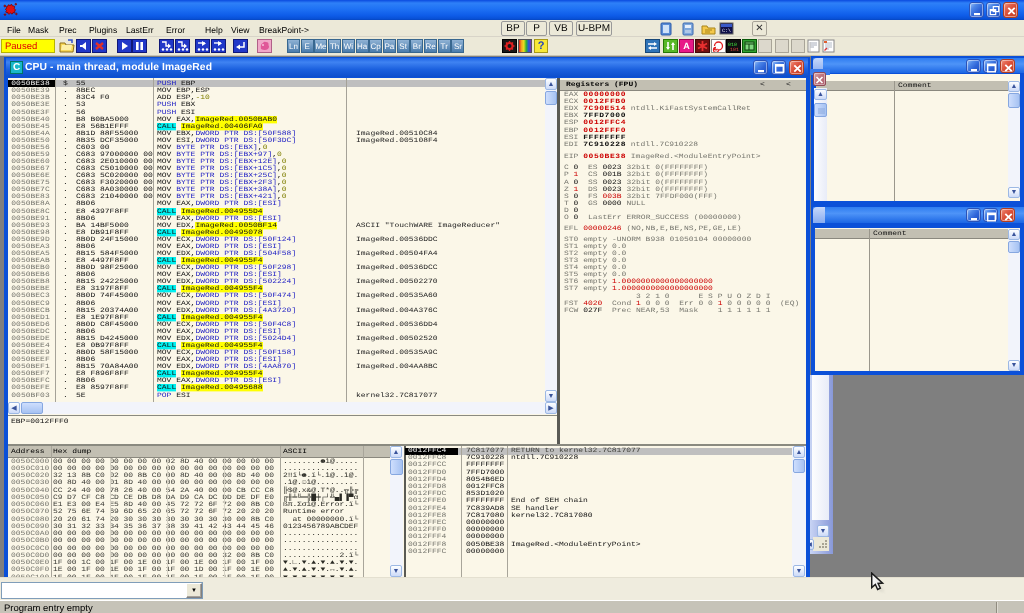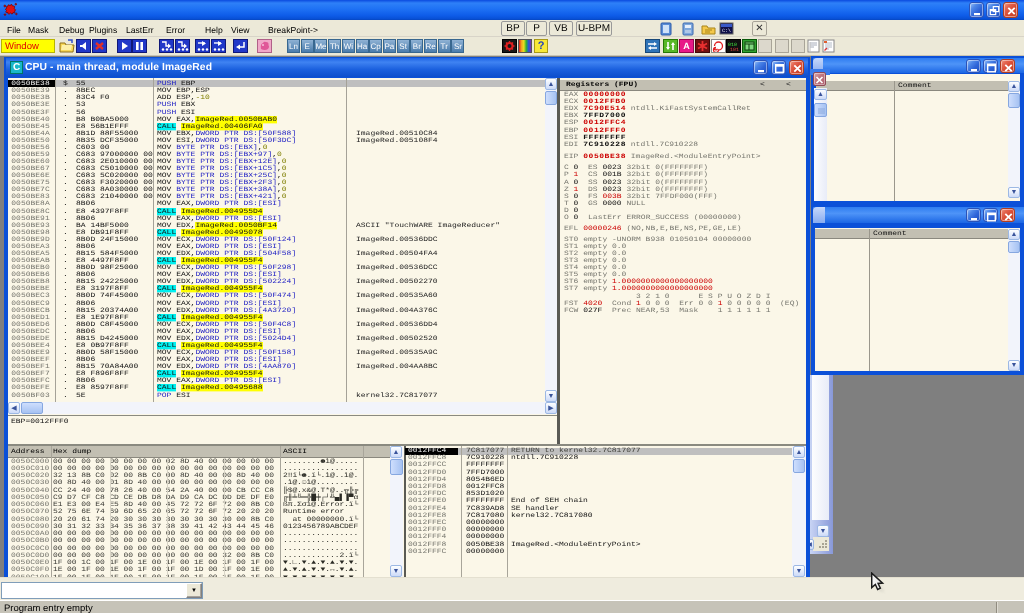--- a/index.html
+++ b/index.html
@@ -30,27 +30,27 @@
       <rect x="6.3" y="3.5999999999999996" width="5.4" height="5" fill="none" stroke="#fff" stroke-width="1.2"></rect>
       <rect x="3.3" y="6.6" width="5.4" height="5" fill="none" stroke="#fff" stroke-width="1.2"></rect>
       <rect x="3.3" y="6.6" width="5.4" height="1.6" fill="#fff"></rect>
     </svg></div>
 <div class="abs" style="left:1003px;top:2px;width:15px;height:16px;background:linear-gradient(135deg,#F1A088 0%,#E36450 28%,#D84B34 55%,#C13C1F 100%);border:1px solid #B03C20;border-radius:3px;box-shadow:inset 0 0 0 1px rgba(255,255,255,.45);"><svg width="13" height="14" viewBox="0 0 13 14">
       <path d="M4.3 4.8 L10.7 11.2 M10.7 4.8 L4.3 11.2" stroke="#fff" stroke-width="1.8"></path>
     </svg></div>
 <div class="abs" style="left:0;top:20px;width:1024px;height:17px;background:#ECE9D8;border-bottom:1px solid #D8D4C8;font-size:8.6px;color:#000;">
     <span class="abs" style="left:7px;top:4.5px;">File</span>
     <span class="abs" style="left:28px;top:4.5px;">Mask</span>
-    <span class="abs" style="left:59px;top:4.5px;">Debug</span>
+    <span class="abs" style="left:59px;top:4.5px;">Prec</span>
     <span class="abs" style="left:89px;top:4.5px;">Plugins</span>
     <span class="abs" style="left:126px;top:4.5px;">LastErr</span>
     <span class="abs" style="left:166px;top:4.5px;">Error</span>
     <span class="abs" style="left:205px;top:4.5px;">Help</span>
     <span class="abs" style="left:231px;top:4.5px;">View</span>
-    <span class="abs" style="left:259px;top:4.5px;margin-left:9px;">BreakPoint-&gt;</span>
+    <span class="abs" style="left:259px;top:4.5px;">BreakPoint-&gt;</span>
     <div class="abs" style="left:501px;top:1px;width:24px;height:15px;border:1px solid #999;border-radius:2px;background:#ECE9D8;text-align:center;font-size:10px;line-height:14px;">BP</div>
     <div class="abs" style="left:526px;top:1px;width:21px;height:15px;border:1px solid #999;border-radius:2px;background:#ECE9D8;text-align:center;font-size:10px;line-height:14px;">P</div>
     <div class="abs" style="left:549px;top:1px;width:24px;height:15px;border:1px solid #999;border-radius:2px;background:#ECE9D8;text-align:center;font-size:10px;line-height:14px;">VB</div>
     <div class="abs" style="left:576px;top:1px;width:36px;height:15px;border:1px solid #999;border-radius:2px;background:#ECE9D8;text-align:center;font-size:10px;line-height:14px;">U-BPM</div>
     <svg class="abs" style="left:659px;top:2px" width="14" height="14">
       <rect x="2" y="1" width="10" height="12" rx="1" fill="#5B8DD6" stroke="#2C5AA8"></rect>
       <rect x="4" y="3" width="6" height="8" fill="#CFE2F8"></rect>
     </svg>
     <svg class="abs" style="left:681px;top:2px" width="14" height="14">
       <rect x="2" y="1" width="10" height="12" rx="1" fill="#7FA8DC" stroke="#3C68B0"></rect>
@@ -62,21 +62,21 @@
       <path d="M4 8 h7 M4 10 h5" stroke="#A88418" stroke-width="1"></path>
     </svg>
     <svg class="abs" style="left:719px;top:2px" width="15" height="14">
       <rect x="1" y="1" width="13" height="11" fill="#10104A" stroke="#666"></rect>
       <rect x="2" y="2" width="11" height="3" fill="#3858C8"></rect>
       <text x="3" y="10" font-size="5" fill="#fff" font-family="Liberation Mono">C:\</text>
     </svg>
     <div class="abs" style="left:752px;top:1px;width:15px;height:15px;border:1px solid #A8A498;border-radius:2px;color:#333;text-align:center;font-size:10px;line-height:13px;">✕</div>
   </div>
 <div class="abs" style="left:0;top:37px;width:1024px;height:19px;background:#ECE9D8;border-bottom:1px solid #C8C4B4;">
-    <div class="abs" style="left:1px;top:2px;width:54px;height:14px;background:#FFFF00;border:1px solid #B8B400;color:#E00000;font-size:9.5px;line-height:13px;padding-left:3px;">Window</div>
+    <div class="abs" style="left:1px;top:2px;width:54px;height:14px;background:#FFFF00;border:1px solid #B8B400;color:#E00000;font-size:9.5px;line-height:13px;padding-left:3px;">Paused</div>
     <svg class="abs" style="left:59px;top:2px" width="16" height="15">
       <path d="M1 4 L6 4 L7 6 L15 6 L14 13 L1 13 Z" fill="#F8D858" stroke="#907018"></path>
       <path d="M3 6 L13 6 L12 11 L2 11 Z" fill="#FDF0A8"></path>
       <path d="M9 1 L13 1 L13 4" stroke="#3050C8" fill="none" stroke-width="1.5"></path>
     </svg>
     <div class="abs" style="left:76px;top:2px;width:15px;height:14px;background:#2138C8;border:1px solid #101878;color:#fff;font-size:9px;text-align:center;line-height:13px;overflow:hidden;"><svg width="13" height="12">
         <path d="M9 2 L4 6 L9 10 Z" fill="#fff"></path>
         <rect x="3" y="5" width="2" height="2" fill="#fff"></rect>
       </svg></div>
     <div class="abs" style="left:92px;top:2px;width:15px;height:14px;background:#2138C8;border:1px solid #101878;color:#fff;font-size:9px;text-align:center;line-height:13px;overflow:hidden;"><svg width="13" height="12">

